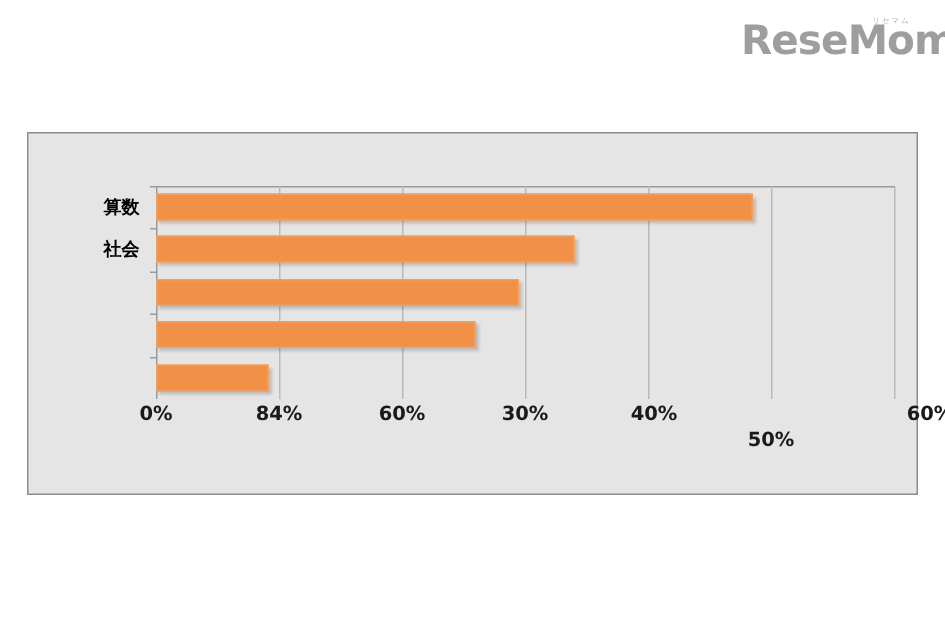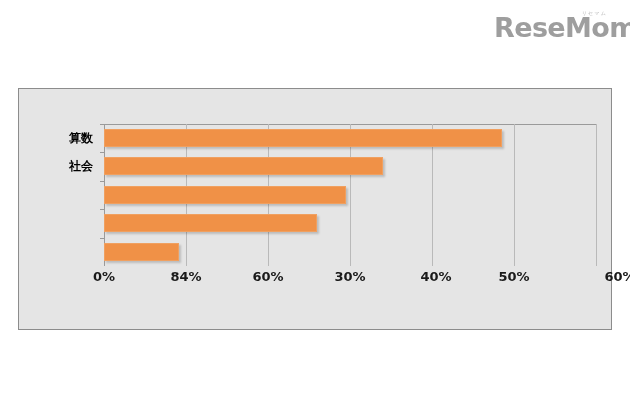--- a/index.html
+++ b/index.html
@@ -213,17 +213,17 @@
           </div>
         </div>
     </div>
 
     <div id="x-labels">
         <div class="x-label" style="left: 0px;">0%</div>
         <div class="x-label" style="left: 82px;">84%</div>
         <div class="x-label" style="left: 164px;">60%</div>
         <div class="x-label" style="left: 246px;">30%</div>
         <div class="x-label" style="left: 308px; margin-left: 24px;">40%</div>
-        <div class="x-label" style="left: 410px;">50%</div>
+        <div class="x-label" style="left: 410px; margin-top: 17px;">50%</div>
         <div class="x-label" style="left: 516px;">60%</div>
       </div>
   </div>
 </div>
 
 </body></html>

